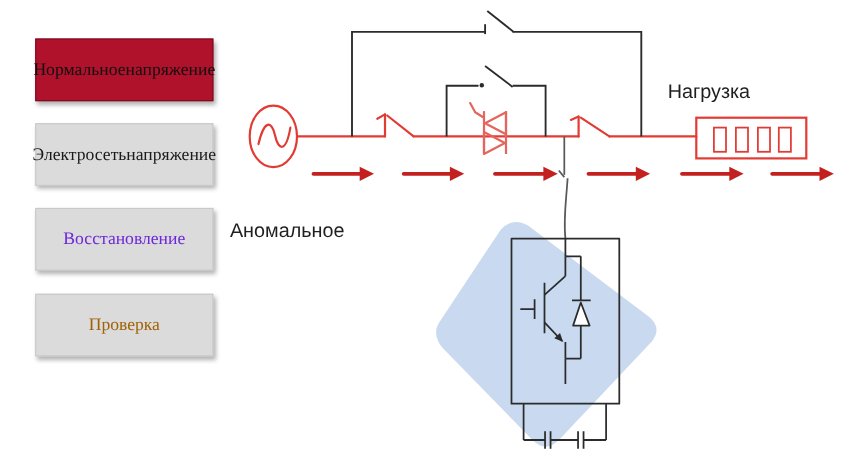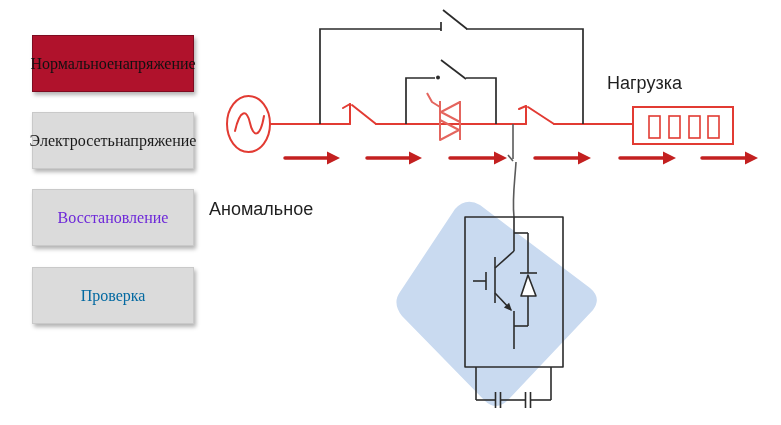--- a/index.html
+++ b/index.html
@@ -29,21 +29,21 @@
     <span>Нормальное</span>
     <span>напряжение</span>
   </div>
   <div class="btn" style="top: 112px; background-color: rgb(219, 219, 219); border-color: rgb(201, 201, 201); color: rgb(26, 26, 26);">
     <span>Электросеть</span>
     <span>напряжение</span>
   </div>
   <div class="btn" style="top: 189px; background-color: rgb(219, 219, 219); border-color: rgb(201, 201, 201); color: #6d28d9;">
     <span>Восстановление</span>
   </div>
-  <div class="btn" style="top: 267px; background-color: rgb(219, 219, 219); border-color: rgb(201, 201, 201); color: #0369a1; text-align: right;">
+  <div class="btn" style="top: 267px; background-color: rgb(219, 219, 219); border-color: rgb(201, 201, 201); color: #a16207; text-align: right;">
     <span>Проверка</span>
   </div>
 
   <svg width="781" height="425" viewBox="0 0 781 425">
 
     <path stroke="none" d="M 480,205 L 590,288 Q 602,298 593,310 L 509,399 Q 497,412 485,401
              L 402,316 Q 392,303 400,292 L 455,209 Q 466,197 480,205 Z" fill="#C9DAF0"></path>
 
     <g fill="none" stroke-width="2" stroke-linecap="round" stroke="#E23B33">
       <ellipse cx="248.5" cy="124" rx="21.5" ry="28"></ellipse>

